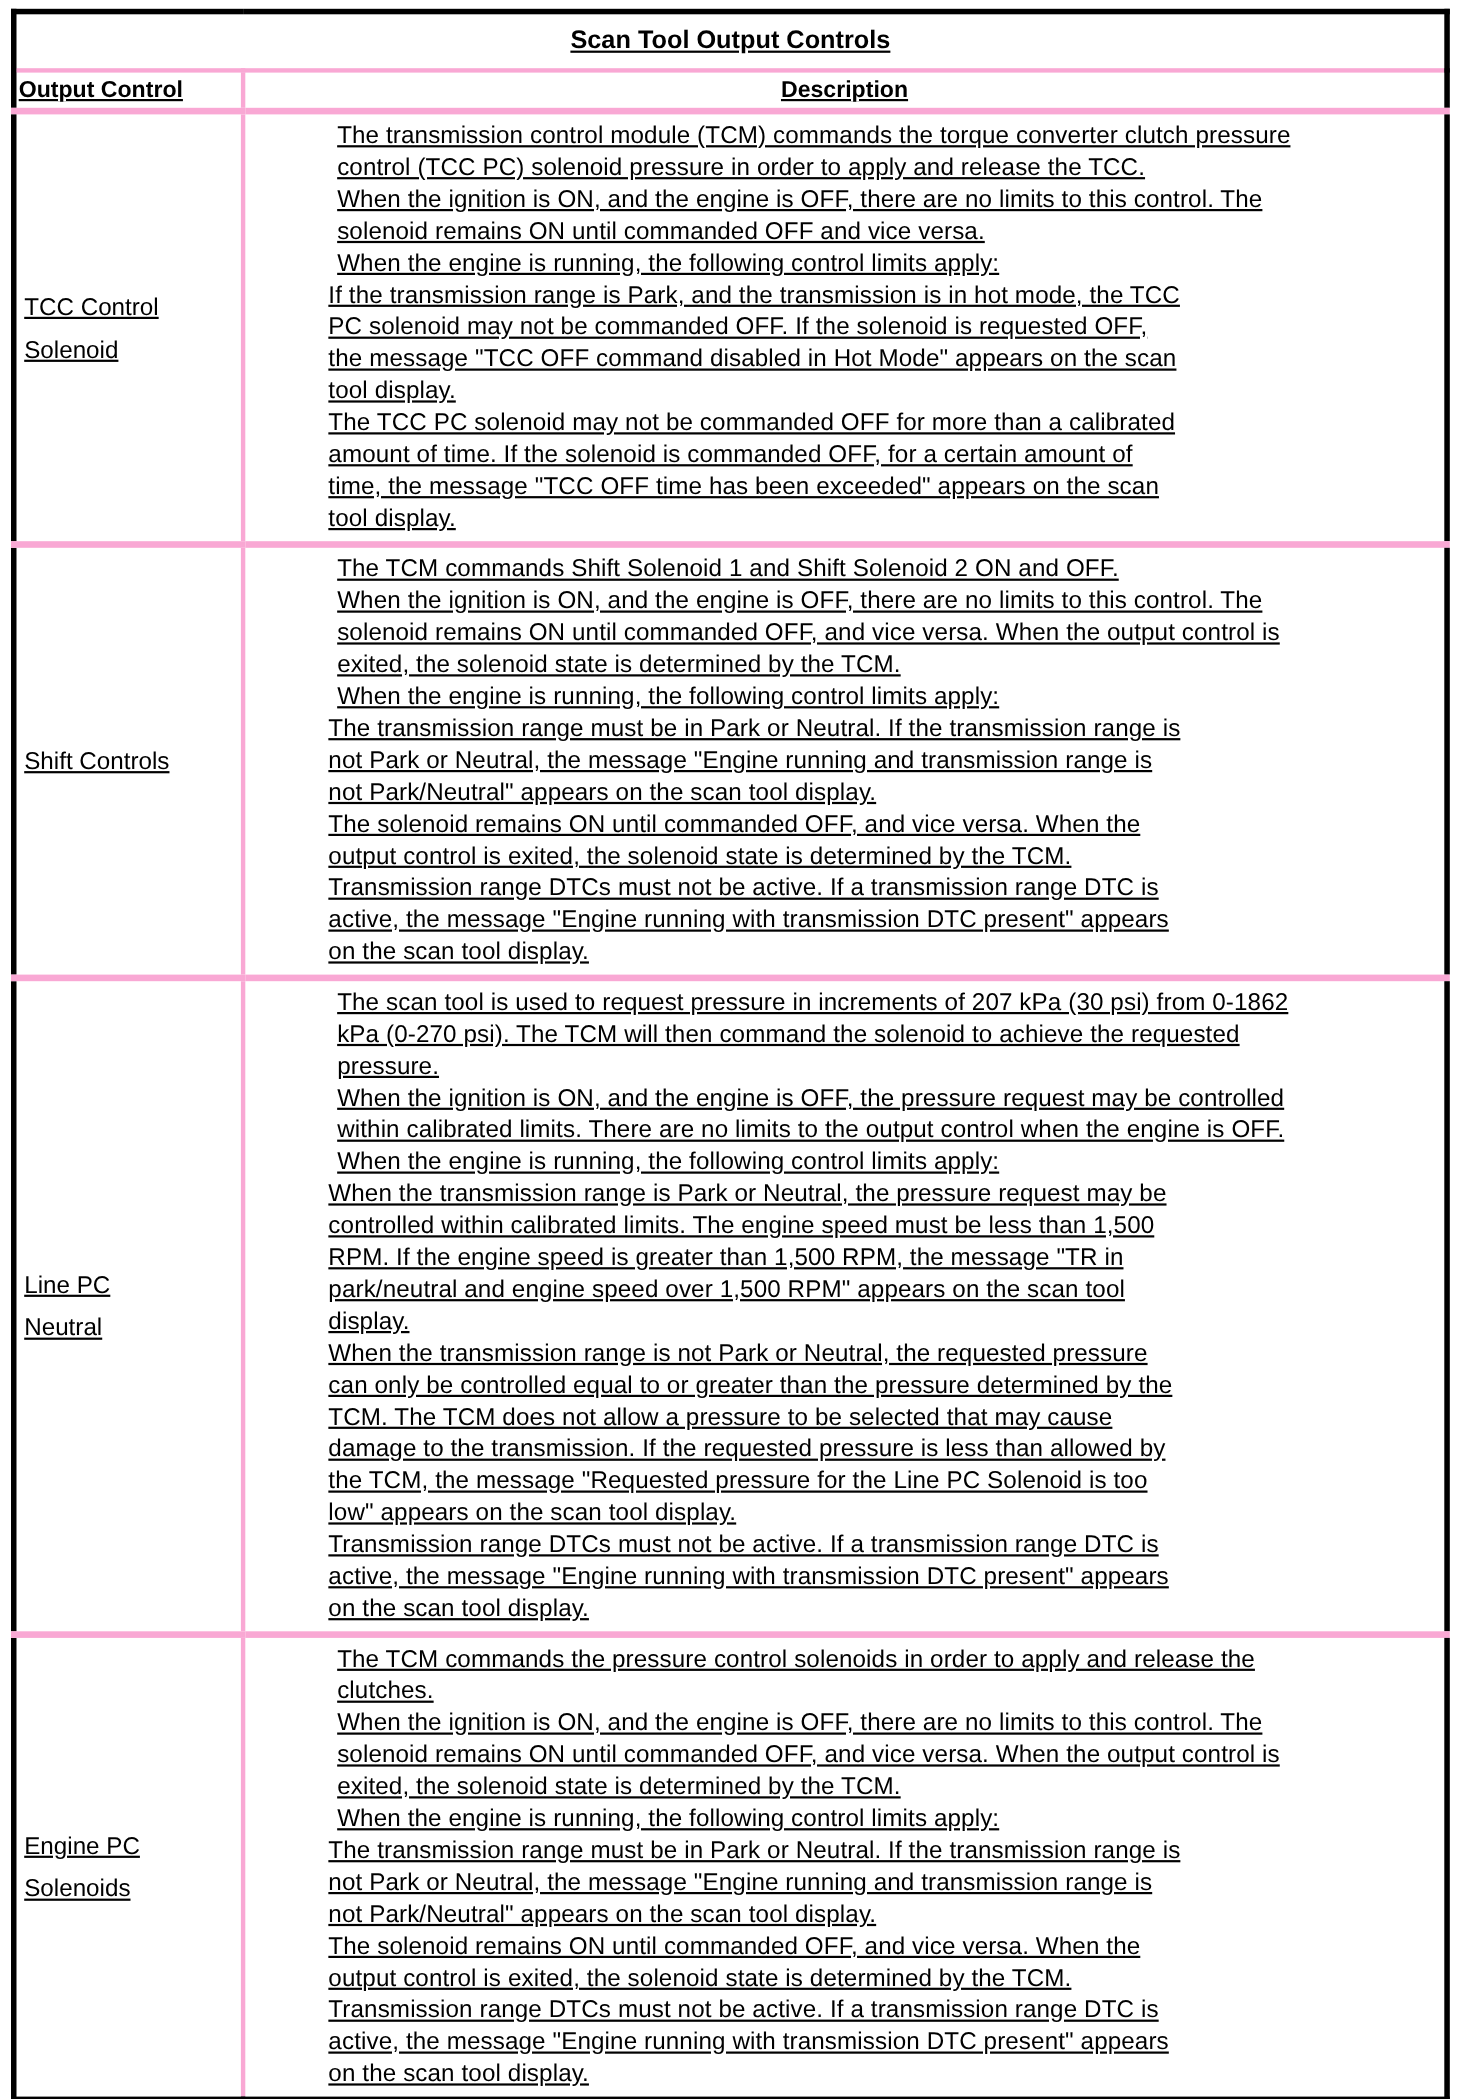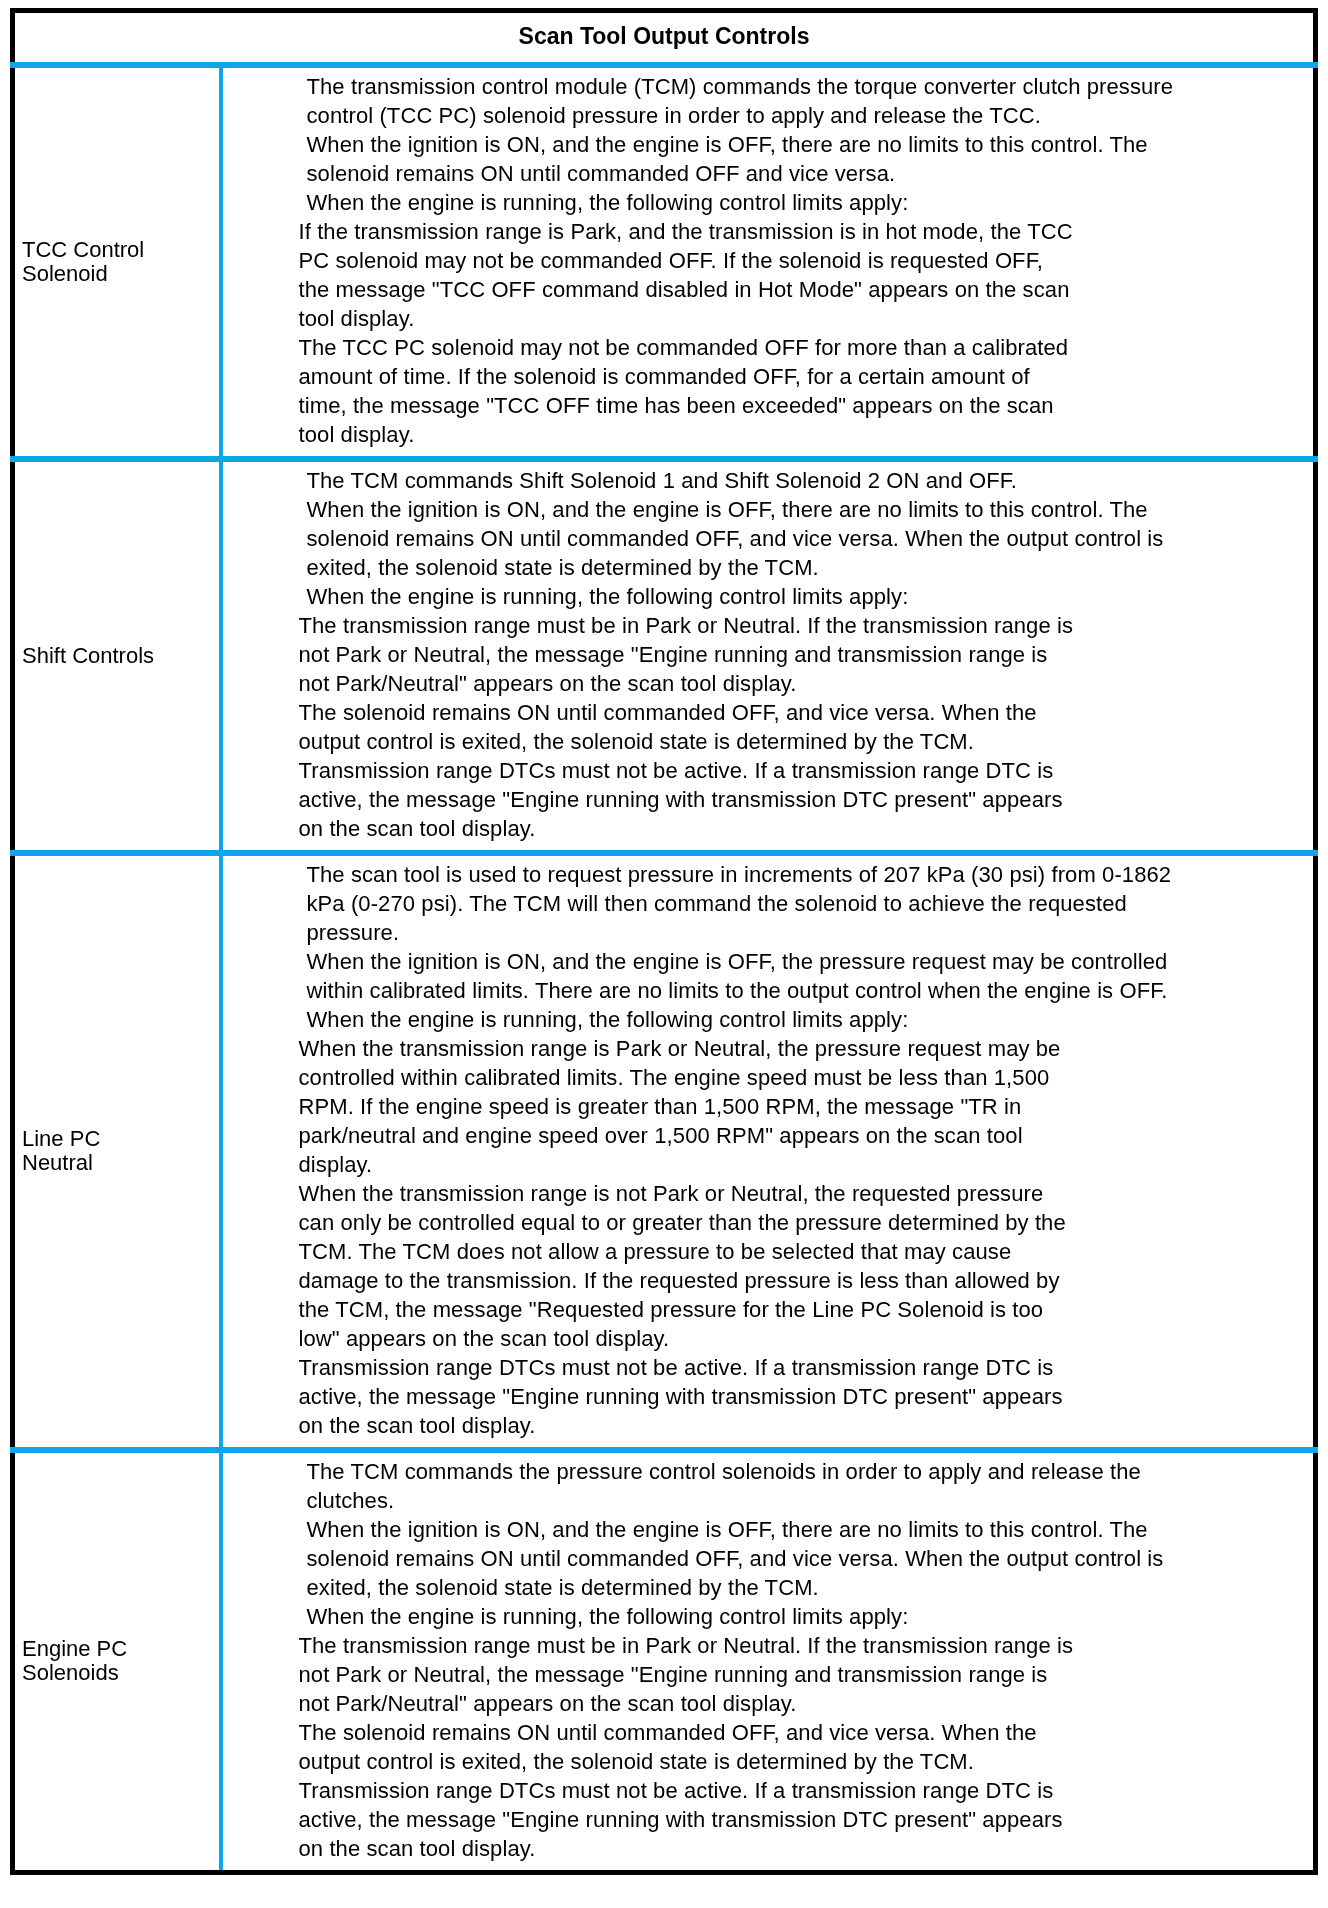--- a/index.html
+++ b/index.html
@@ -9,38 +9,38 @@
     font-family:"Liberation Sans", sans-serif;
     color:#000000;
   }
   .page { padding:8px 10px; }
   table.scan-table {
     border-collapse:collapse;
     width:1308px;
     table-layout:fixed;
   }
   table.scan-table { border:5px solid #000; }
-  table.scan-table th, table.scan-table td { border:4px solid #0ea5e9; }
+  table.scan-table th, table.scan-table td { border:4px solid #f9a8d4;text-decoration:underline; }
   table.scan-table tbody td { border-top-width:6px; }
   col.c-control { width:208px; }
   .title-cell {
     font-weight:bold; font-size:23px; line-height:1.2;
     text-align:center; padding:10px 4px 11px 4px;
   }
   .header-cell-control {
     font-weight:bold; font-size:21px; line-height:1.2;
     text-align:left; padding:3px 1px 4px 2px;
   }
   .header-cell-desc {
     font-weight:bold; font-size:21px; line-height:1.2;
     text-align:center; padding:3px 2px 4px 2px;
   }
   .control-cell {
     vertical-align:middle;
-    font-size:22px; line-height:24px;
+    font-size:22px; line-height:39px;
     padding:4px 4px 4px 7px;
     white-space:pre-line;
   }
   .desc-cell {
     vertical-align:top;
     font-size:22px; line-height:29px; letter-spacing:0.1px;
     padding:4px 8px 7px 40px;
     white-space:pre-line;
   }
   .para { white-space:pre-line;margin-left:44px; }
@@ -51,20 +51,24 @@
 
 <div class="page">
   <table class="scan-table">
     <colgroup>
       <col class="c-control">
       <col class="c-desc">
     </colgroup>
     <thead>
       <tr>
         <th class="title-cell" colspan="2">Scan Tool Output Controls</th>
+      </tr>
+      <tr>
+        <th class="header-cell-control">Output Control</th>
+        <th class="header-cell-desc">Description</th>
       </tr>
     </thead>
     <tbody>
         <tr>
           <td class="control-cell">TCC Control
 Solenoid</td>
           <td class="desc-cell"><div class="para">The transmission control module (TCM) commands the torque converter clutch pressure
 control (TCC PC) solenoid pressure in order to apply and release the TCC.</div><div class="para">When the ignition is ON, and the engine is OFF, there are no limits to this control. The
 solenoid remains ON until commanded OFF and vice versa.</div><div class="para">When the engine is running, the following control limits apply:</div><div class="para indent">If the transmission range is Park, and the transmission is in hot mode, the TCC
 PC solenoid may not be commanded OFF. If the solenoid is requested OFF,

